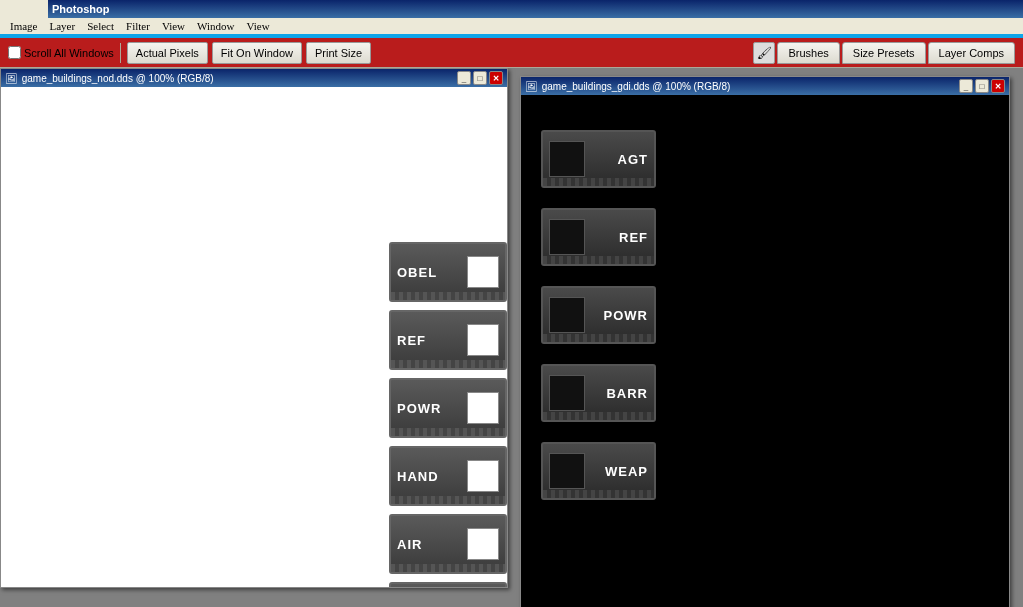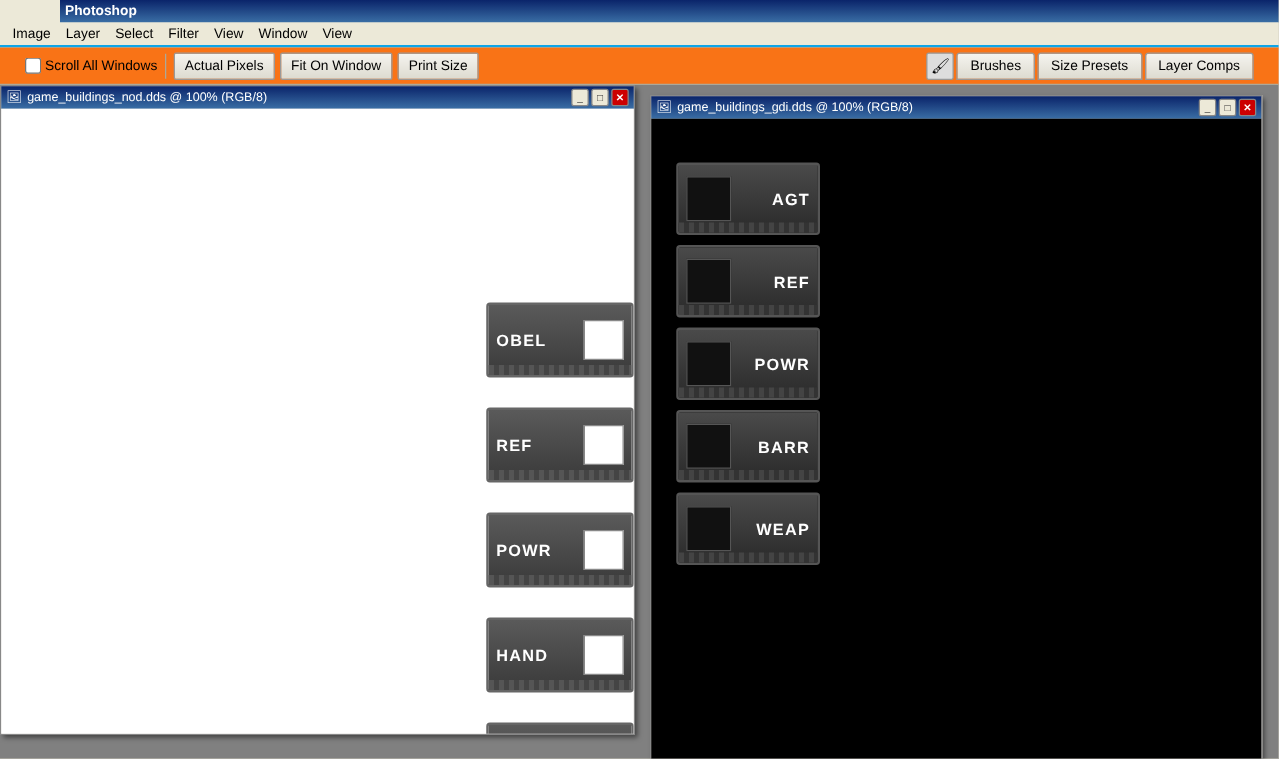--- a/index.html
+++ b/index.html
@@ -26,35 +26,36 @@
       margin-left: 48px;
     }
 
     
     .menubar {
       background: #ece9d8;
       height: 20px;
       display: flex;
       align-items: center;
       padding: 0 4px;
-      border-bottom: 2px solid #0ea5e9;
+      border-bottom: 4px solid #0ea5e9;
+      font-family: Liberation Serif, serif;
     }
     .menubar-item {
       padding: 2px 6px;
       cursor: pointer;
       font-size: 11px;
     }
 
     
     .toolbar {
-      background: #f97316;
+      background: #b91c1c;
       height: 30px;
       display: flex;
       align-items: center;
-      padding: 2px 20px;
+      padding: 2px 8px;
       border-bottom: 1px solid #aca899;
       gap: 4px;
     }
     .toolbar-checkbox-label {
       display: flex;
       align-items: center;
       gap: 3px;
       font-size: 11px;
     }
     .toolbar-btn {
@@ -183,38 +184,38 @@
       gap: 0;
       padding-top: 155px;
     }
 
     .sprites-gdi {
       position: absolute;
       left: 0;
       top: 0;
       display: flex;
       flex-direction: column;
-      gap: 0;
+      gap: 12px;
       padding-top: 35px;
       padding-left: 20px;
       align-items: center;
     }
 
     
     .building-btn {
       width: 118px;
       height: 60px;
       background: linear-gradient(to bottom, #5a5a5a, #3a3a3a);
       border: 2px solid #666;
       border-radius: 3px;
       display: flex;
       align-items: center;
       justify-content: space-between;
       padding: 4px 6px;
-      margin-bottom: 24px;
+      margin-bottom: 8px;
       position: relative;
       cursor: pointer;
     }
 
     .building-btn::before {
       content: '';
       position: absolute;
       bottom: 0;
       left: 0;
       right: 0;

